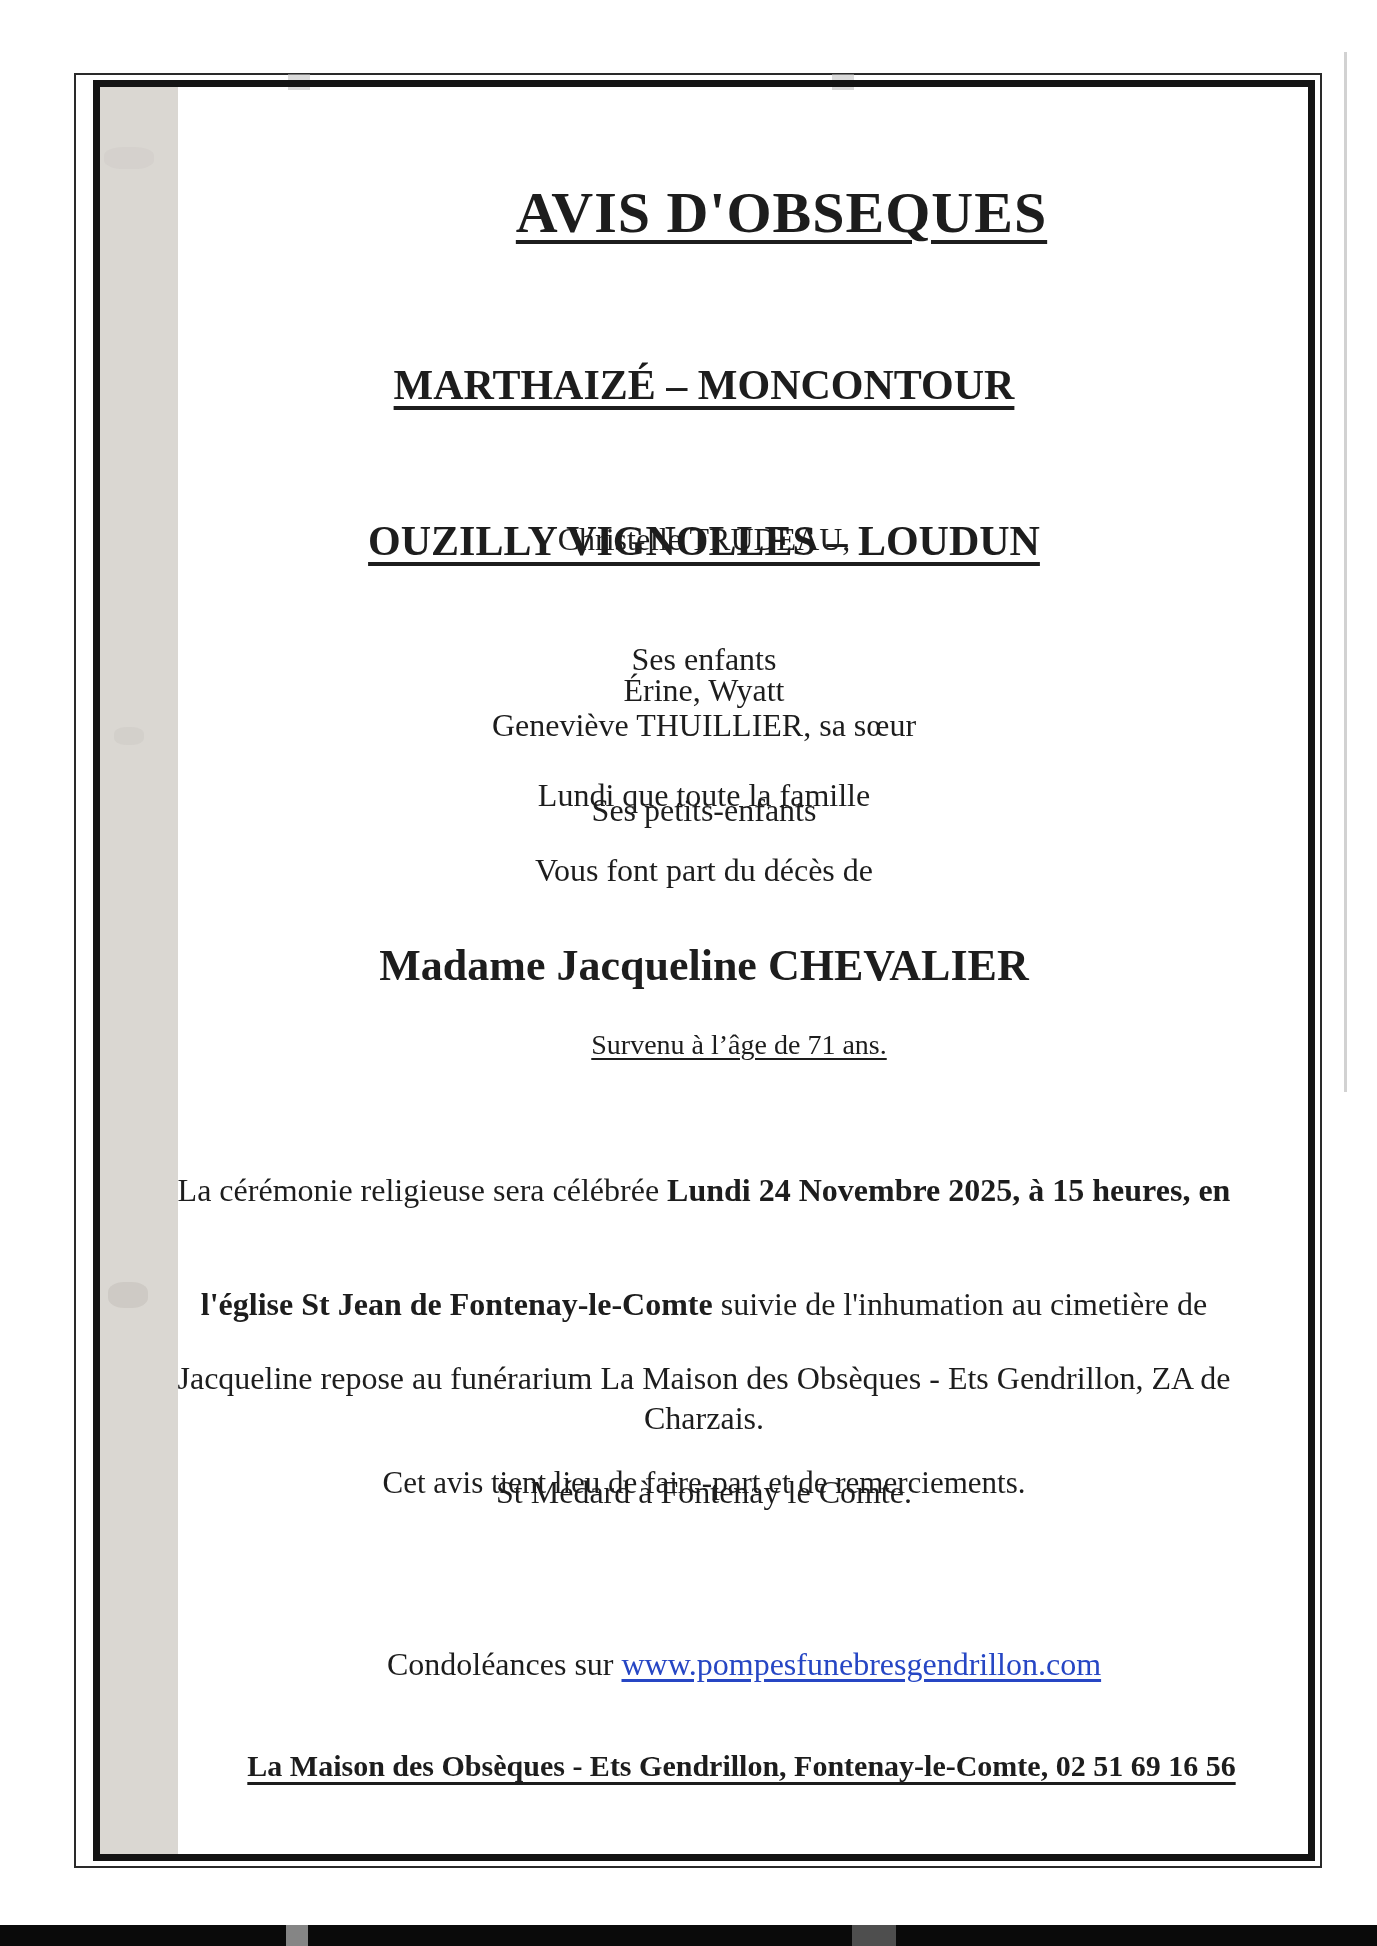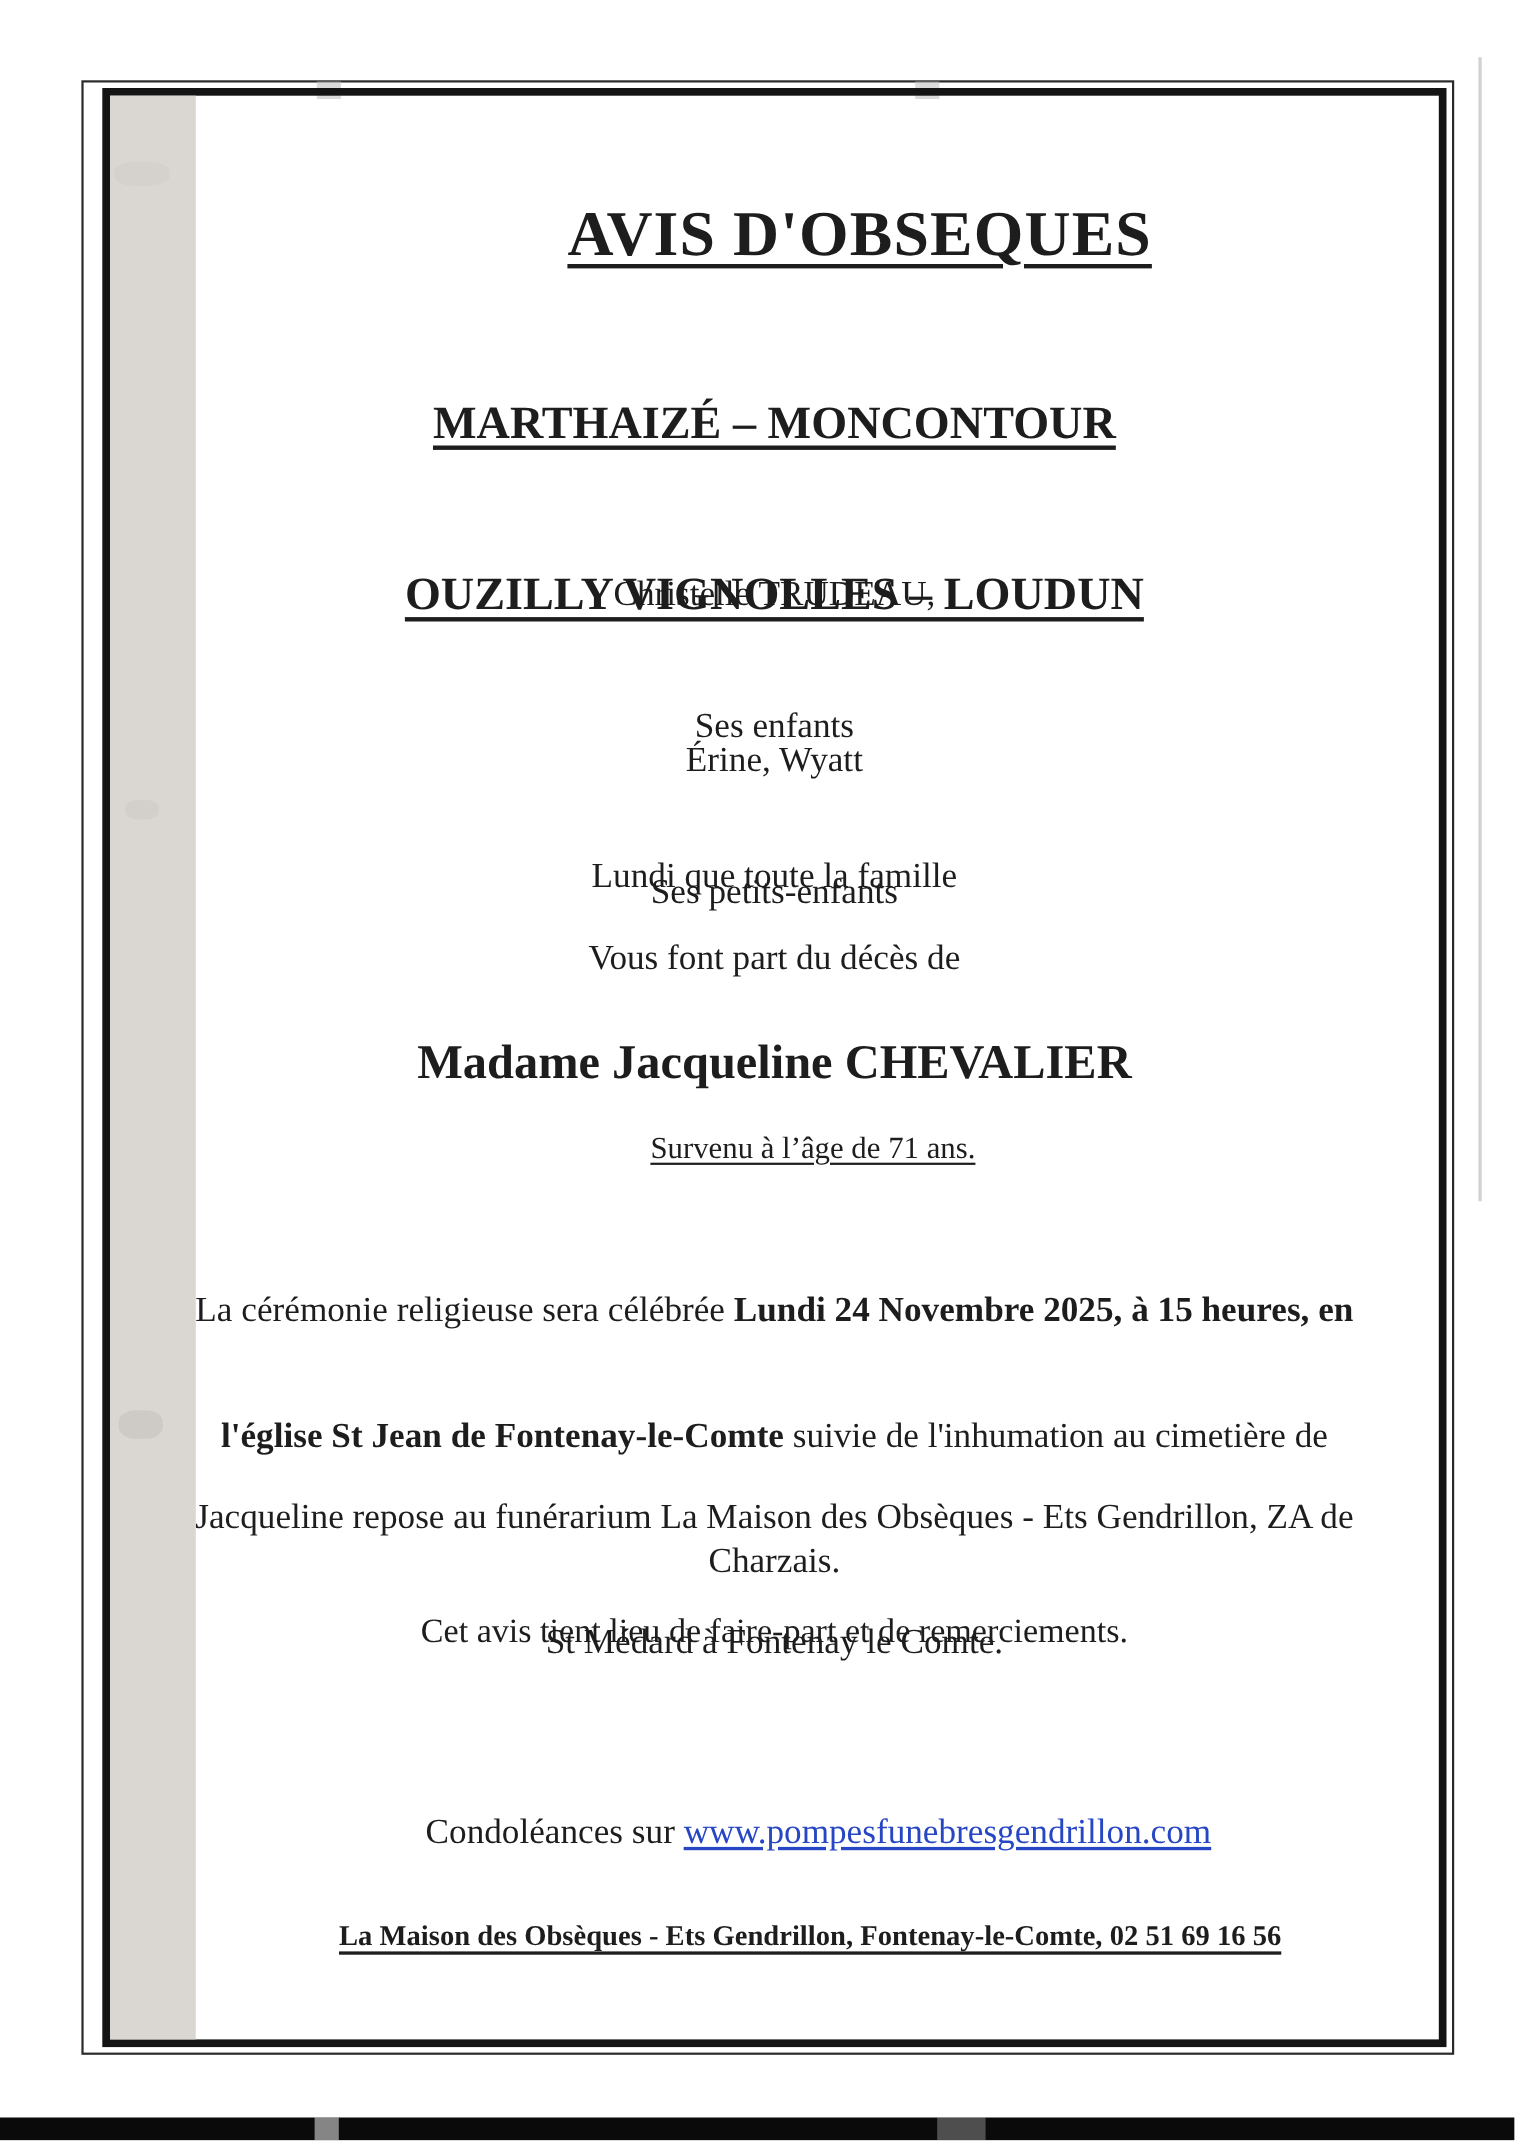--- a/index.html
+++ b/index.html
@@ -157,21 +157,21 @@
   .notice { top: 1378px; font-size: 31px; }
   .condolences { top: 1522px; font-size: 32px; }
   .condolences a.link {
     color: var(--link);
     text-decoration: underline;
     text-underline-offset: 4px;
     cursor: pointer;
   }
   .footer-line {
     top: 1628px;
-    font-size: 26px;
+    font-size: 30px;
     font-weight: bold;
   }
   .footer-line .u {
     text-decoration: underline;
     text-decoration-thickness: 3px;
     text-underline-offset: 6px;
   }
   .b { font-weight: bold; }
 </style>
 </head>
@@ -206,20 +206,21 @@
         <div class="tblock body-32 children">
           <div>Christelle TRUDEAU,</div>
           <div>Ses enfants</div>
         </div>
 
         <div class="tblock body-32 grandchildren">
           <div>Érine, Wyatt</div>
           <div>Ses petits-enfants</div>
         </div>
 
+        <div class="tblock body-32 sister">Geneviève THUILLIER, sa sœur</div>
 
         <div class="tblock body-32 family-all">Lundi que toute la famille</div>
 
         <div class="tblock body-32 announce">Vous font part du décès de</div>
 
         <div class="tblock deceased-name">Madame Jacqueline CHEVALIER</div>
 
         <div class="tblock deceased-age">
           <span class="u">Survenu à l’âge de 71 ans.</span>
         </div>

